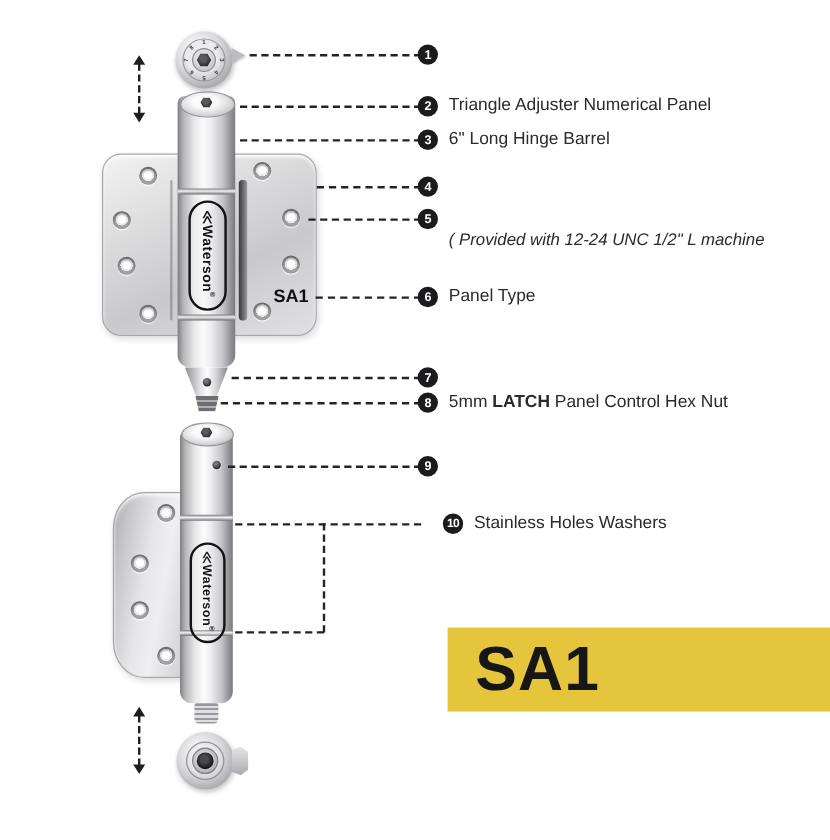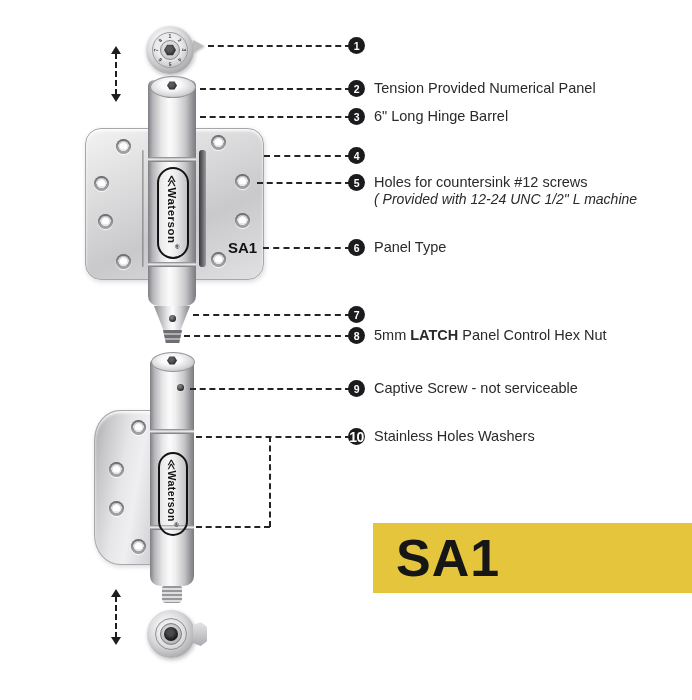--- a/index.html
+++ b/index.html
@@ -186,53 +186,52 @@
   <div class="lead" style="left:190px;top:388px;width:161px;"></div>
   <div class="lead" style="left:196px;top:436px;width:155px;"></div>
   <div class="leadv" style="left:269px;top:436px;height:91px;"></div>
   <div class="lead" style="left:196px;top:526px;width:74px;"></div>
 
   <div class="callout" style="top:37px;">
     <span class="cnum">1</span>
   </div>
   <div class="callout" style="top:80px;">
     <span class="cnum">2</span>
-    <span class="ctext">Tension Provided Numerical Panel</span>
+    <span class="ctext">Triangle Adjuster Numerical Panel</span>
   </div>
   <div class="callout" style="top:108px;">
     <span class="cnum">3</span>
     <span class="ctext">6" Long Hinge Barrel</span>
   </div>
   <div class="callout" style="top:147px;">
     <span class="cnum">4</span>
   </div>
   <div class="callout multi" style="top:174px;">
     <span class="cnum">5</span>
     <span class="ctext">
-      <span>Holes for countersink #12 screws</span><br>
+      <br>
       <span class="sub">( Provided with 12-24 UNC 1/2" L machine</span><br>
     </span>
   </div>
   <div class="callout" style="top:239px;">
     <span class="cnum">6</span>
     <span class="ctext">Panel Type</span>
   </div>
   <div class="callout" style="top:306px;">
     <span class="cnum">7</span>
   </div>
   <div class="callout" style="top:327px;">
     <span class="cnum">8</span>
     <span class="ctext"><span>5mm </span><b>LATCH</b><span> Panel Control Hex Nut</span></span>
   </div>
   <div class="callout" style="top:380px;">
     <span class="cnum">9</span>
-    <span class="ctext">Captive Screw - not serviceable</span>
   </div>
   <div class="callout" style="top:428px;">
-    <span class="cnum" style="font-size:14px;">10</span>
+    <span class="cnum" style="font-size:10px;margin-left:21px;">10</span>
     <span class="ctext">Stainless Holes Washers</span>
   </div>
 
   <div id="badge" style="background: rgb(229, 197, 60);">
     <span class="badge-text">SA1</span>
   </div>
 
 </div>
 
 </body></html>

